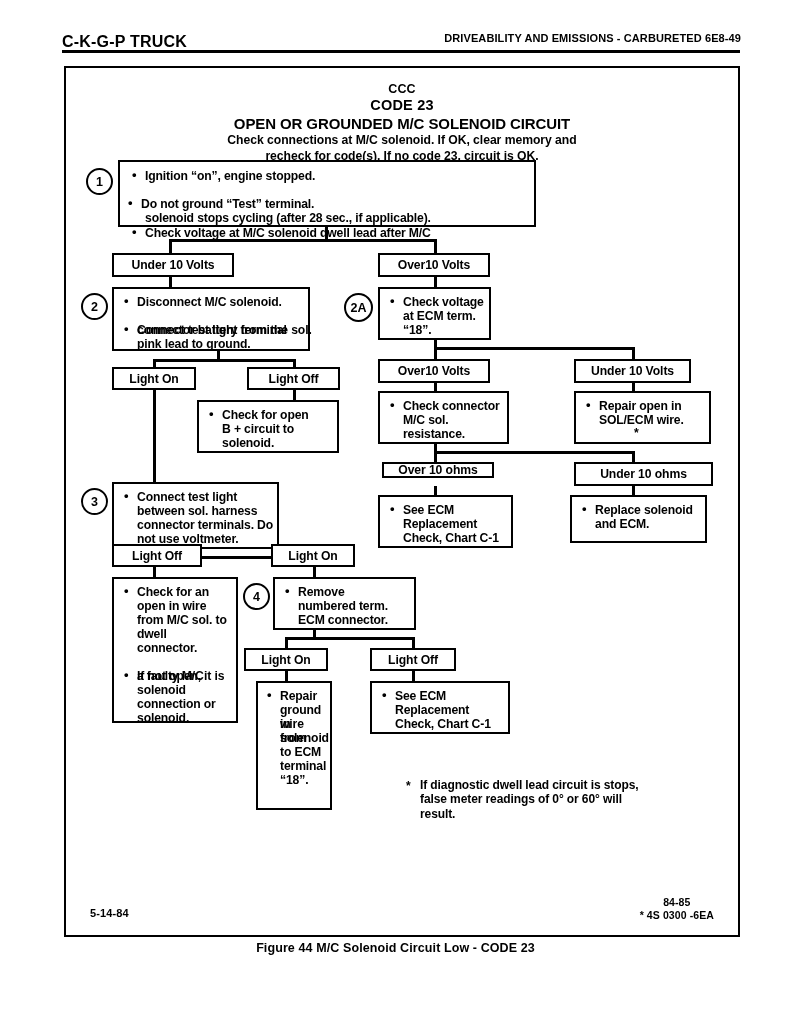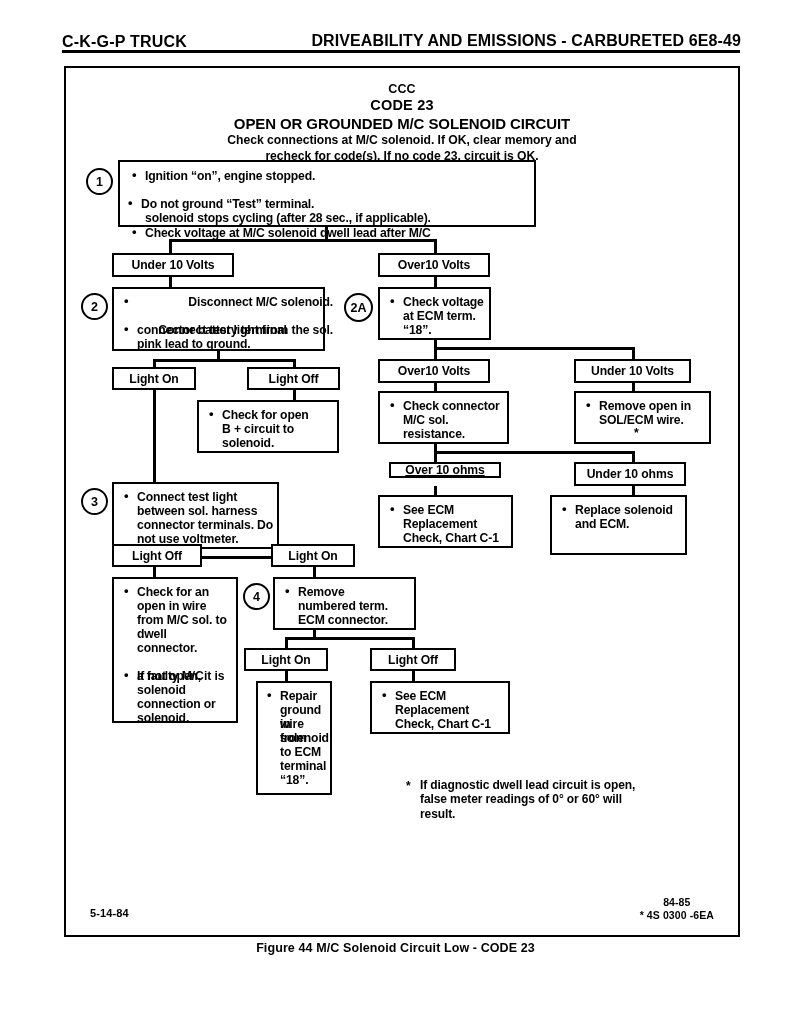--- a/index.html
+++ b/index.html
@@ -5,21 +5,21 @@
   html,body{margin:0;padding:0;}
   body{
     width:791px;height:1024px;background:#ffffff;
     font-family:"Liberation Sans", sans-serif;
     color:#000;position:relative;overflow:hidden;
   }
   .page{position:absolute;left:0;top:0;width:791px;height:1024px;}
 
   
   .rh-left{position:absolute;left:62px;top:33px;font-size:16px;font-weight:bold;letter-spacing:.2px;}
-  .rh-right{position:absolute;right:50px;top:32px;font-size:16px;font-weight:bold;letter-spacing:.1px;text-align:right;white-space:nowrap;}
+  .rh-right{position:absolute;right:50px;top:32px;font-size:11px;font-weight:bold;letter-spacing:.1px;text-align:right;white-space:nowrap;}
   .rh-rule{position:absolute;left:62px;top:50px;width:678px;height:3px;background:#000;}
 
   
   .frame{position:absolute;left:64px;top:66px;width:676px;height:871px;border:2.5px solid #000;box-sizing:border-box;background:#fff;}
 
   
   .title{position:absolute;left:0;right:0;top:14px;text-align:center;}
   .t-ccc{font-size:12.5px;font-weight:bold;line-height:15px;letter-spacing:.2px;}
   .t-code{font-size:14.5px;font-weight:bold;line-height:17px;letter-spacing:.2px;}
   .t-head{font-size:15px;font-weight:bold;line-height:19px;letter-spacing:-.1px;}
@@ -82,21 +82,21 @@
 
     <div class="ln vl" style="left:259px;top:159px;height:14px;"></div>
     <div class="ln hl" style="left:103px;top:171px;width:267px;"></div>
     <div class="ln vl" style="left:103px;top:171px;height:14px;"></div>
     <div class="ln vl" style="left:368px;top:171px;height:14px;"></div>
 
     <div class="lbl" style="left:46px;top:185px;width:122px;height:24px;">Under 10 Volts</div>
     <div class="ln vl" style="left:103px;top:209px;height:10px;"></div>
 
     <div class="circ" style="left:15px;top:225px;width:27px;height:27px;">2</div>
-    <div class="box" style="left:46px;top:219px;width:213px;height:64px;text-align:right;">
+    <div class="box" style="left:46px;top:219px;width:198px;height:64px;">
       <div class="txt bul" style="left:10px;top:6px;">Disconnect M/C solenoid.</div>
       <div class="txt bul" style="left:10px;top:20px;">Connect test light from the sol.</div>
       <div class="plain" style="left:23px;top:34px;">connector battery terminal</div>
       <div class="plain" style="left:23px;top:48px;">pink lead to ground.</div>
     </div>
 
     <div class="ln vl" style="left:151px;top:283px;height:10px;"></div>
     <div class="ln hl" style="left:87px;top:291px;width:143px;"></div>
     <div class="ln vl" style="left:87px;top:291px;height:10px;"></div>
     <div class="ln vl" style="left:227px;top:291px;height:10px;"></div>
@@ -156,21 +156,21 @@
     <div class="ln hl" style="left:219px;top:569px;width:130px;"></div>
     <div class="ln vl" style="left:219px;top:569px;height:11px;"></div>
     <div class="ln vl" style="left:346px;top:569px;height:11px;"></div>
 
     <div class="lbl" style="left:178px;top:580px;width:84px;height:23px;">Light On</div>
     <div class="lbl" style="left:304px;top:580px;width:86px;height:23px;">Light Off</div>
 
     <div class="ln vl" style="left:219px;top:603px;height:10px;"></div>
     <div class="ln vl" style="left:346px;top:603px;height:10px;"></div>
 
-    <div class="box" style="left:190px;top:613px;width:76px;height:114px;">
+    <div class="box" style="left:190px;top:613px;width:76px;height:129px;">
       <div class="txt bul" style="left:9px;top:6px;">Repair</div>
       <div class="plain" style="left:22px;top:20px;">ground in</div>
       <div class="plain" style="left:22px;top:34px;">wire from</div>
       <div class="plain" style="left:22px;top:48px;">solenoid</div>
       <div class="plain" style="left:22px;top:62px;">to ECM</div>
       <div class="plain" style="left:22px;top:76px;">terminal</div>
       <div class="plain" style="left:22px;top:90px;">“18”.</div>
     </div>
 
     <div class="box" style="left:304px;top:613px;width:140px;height:53px;">
@@ -200,50 +200,50 @@
     <div class="ln vl" style="left:368px;top:315px;height:8px;"></div>
     <div class="ln vl" style="left:566px;top:315px;height:8px;"></div>
 
     <div class="box" style="left:312px;top:323px;width:131px;height:53px;">
       <div class="txt bul" style="left:10px;top:6px;">Check connector</div>
       <div class="plain" style="left:23px;top:20px;">M/C sol.</div>
       <div class="plain" style="left:23px;top:34px;">resistance.</div>
     </div>
 
     <div class="box" style="left:508px;top:323px;width:137px;height:53px;">
-      <div class="txt bul" style="left:10px;top:6px;">Remove open in</div>
+      <div class="txt bul" style="left:10px;top:6px;">Repair open in</div>
       <div class="plain" style="left:23px;top:20px;">SOL/ECM wire.</div>
       <div class="plain" style="left:58px;top:33px;">*</div>
     </div>
 
     <div class="ln vl" style="left:368px;top:376px;height:9px;"></div>
     <div class="ln hl" style="left:368px;top:383px;width:201px;"></div>
     <div class="ln vl" style="left:368px;top:383px;height:11px;"></div>
     <div class="ln vl" style="left:566px;top:383px;height:11px;"></div>
 
-    <div class="lbl" style="left:323px;top:394px;width:112px;height:16px;text-decoration:underline;">Over 10 ohms</div>
-    <div class="lbl" style="left:508px;top:394px;width:112px;height:24px;">Under 10 ohms</div>
+    <div class="lbl" style="left:316px;top:394px;width:112px;height:16px;">Over 10 ohms</div>
+    <div class="lbl" style="left:508px;top:394px;width:139px;height:24px;">Under 10 ohms</div>
 
     <div class="ln vl" style="left:368px;top:418px;height:9px;"></div>
     <div class="ln vl" style="left:566px;top:418px;height:9px;"></div>
 
     <div class="box" style="left:312px;top:427px;width:135px;height:53px;">
       <div class="txt bul" style="left:10px;top:6px;">See ECM</div>
       <div class="plain" style="left:23px;top:20px;">Replacement</div>
       <div class="plain" style="left:23px;top:34px;">Check, Chart C-1</div>
     </div>
 
-    <div class="box" style="left:484px;top:427px;width:137px;height:60px;">
+    <div class="box" style="left:504px;top:427px;width:137px;height:48px;">
       <div class="txt bul" style="left:10px;top:6px;">Replace solenoid</div>
       <div class="plain" style="left:23px;top:20px;">and ECM.</div>
     </div>
 
     <div class="note" style="left:340px;top:710px;width:300px;">
       <span class="star">*</span>
-      <div class="body">If diagnostic dwell lead circuit is open,</div>
+      <div class="body">If diagnostic dwell lead circuit is stops,</div>
       <div class="body">false meter readings of 0° or 60° will</div>
       <div class="body">result.</div>
     </div>
 
     <div class="f-date">5-14-84</div>
     <div class="f-codes">
       <div>84-85</div>
       <div>* 4S 0300 -6EA</div>
     </div>
 

